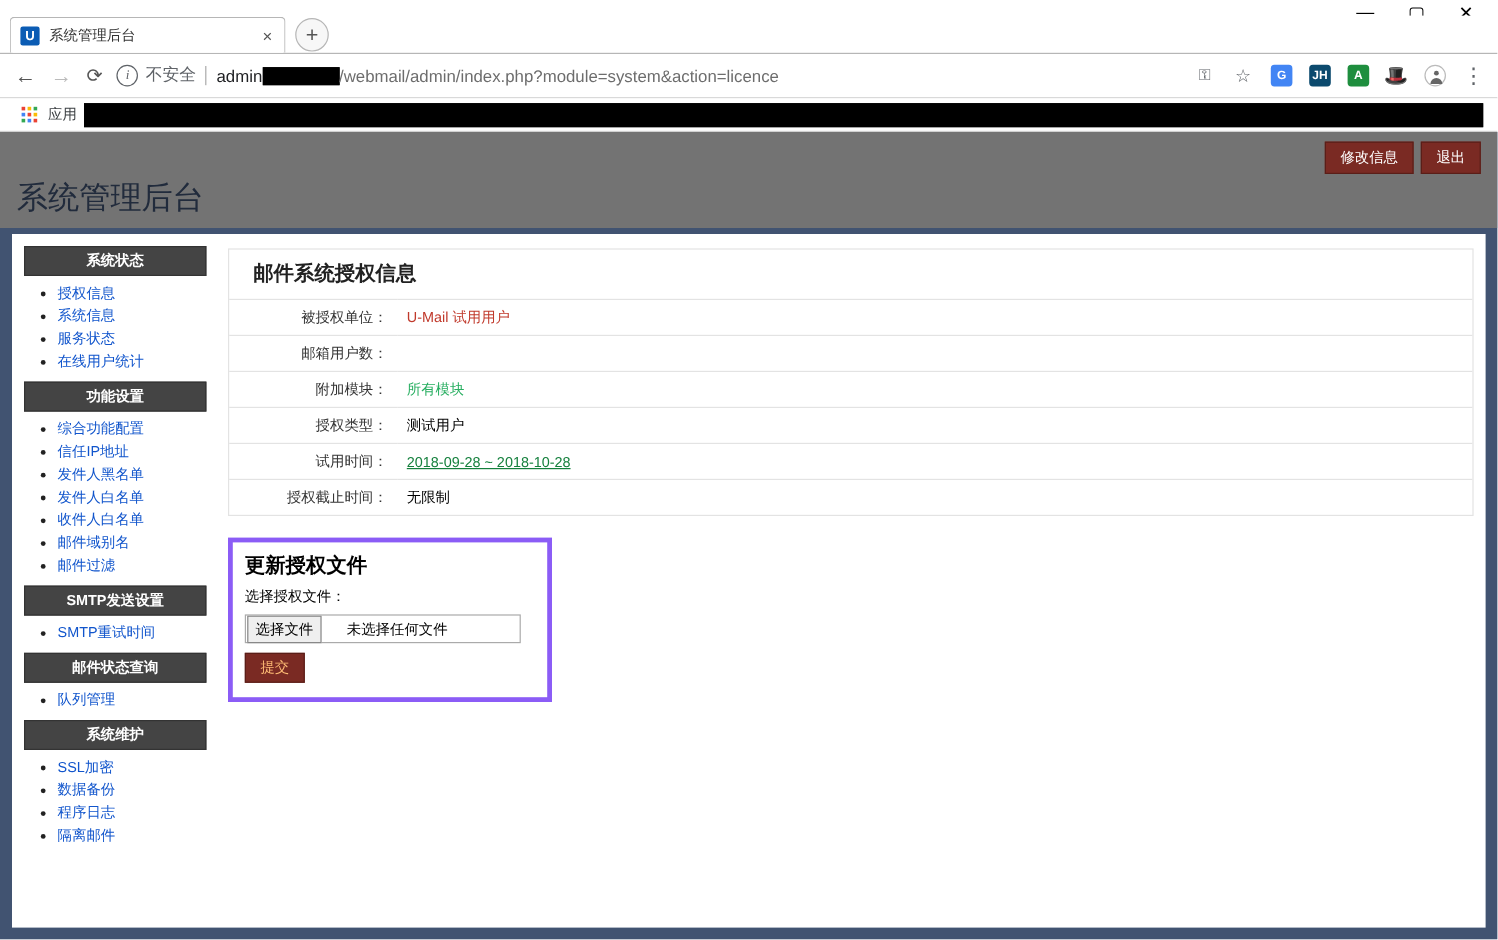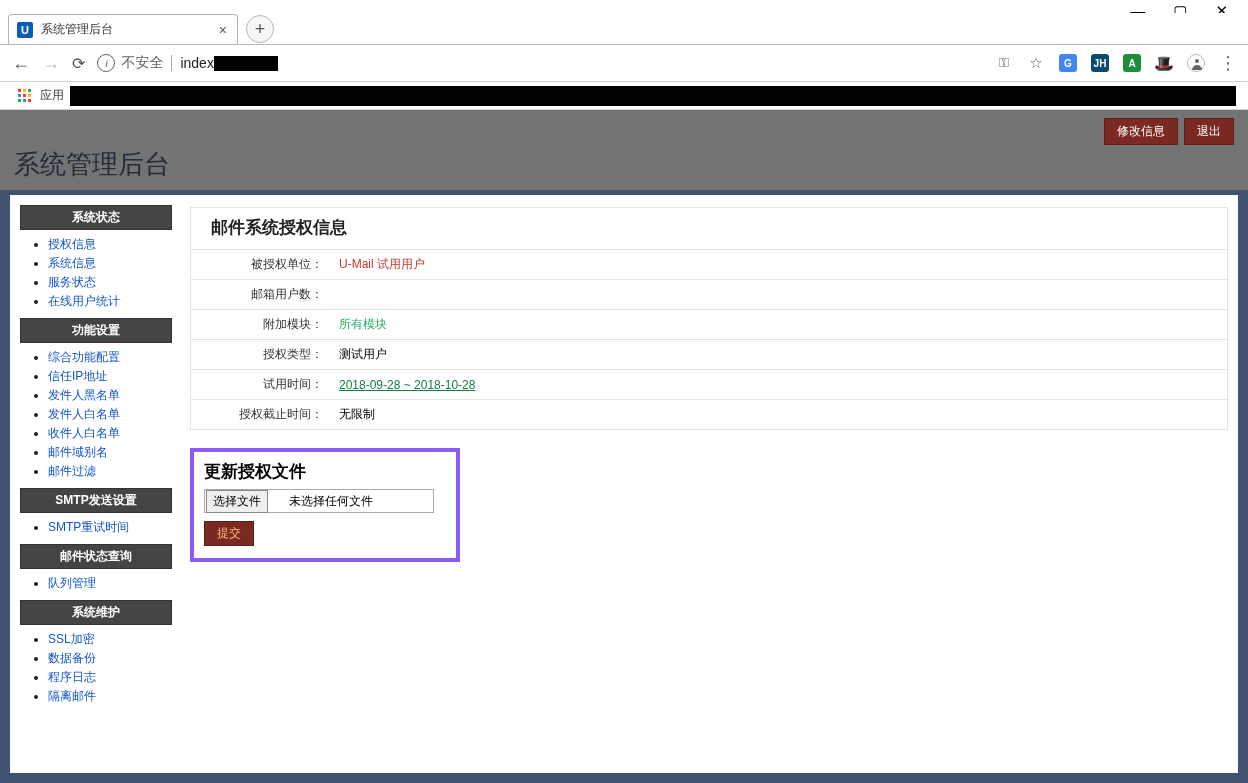--- a/index.html
+++ b/index.html
@@ -120,22 +120,23 @@
   </div>
 
   <div class="toolbar">
     <span class="nav-arrow">←</span>
     <span class="nav-arrow disabled">→</span>
     <span class="reload">⟳</span>
     <div class="omnibox">
       <span class="info">i</span>
       <span class="insecure">不安全</span>
       <span class="sep-pipe"></span>
-      <span class="url-host">index</span>
+      <span class="url-host">admin</span>
         <span class="url-censor"></span>
+        <span class="url-path">/webmail/admin/index.php?module=system&amp;action=licence</span>
     </div>
     <div class="right-icons">
       <span class="ri key">⚿</span>
       <span class="ri star">☆</span>
       <span class="ri badge blue">G</span>
       <span class="ri badge orange">JH</span>
       <span class="ri badge green">A</span>
       <span class="ri man">🎩</span>
       <span class="ri avatar"></span>
       <span class="kebab">⋮</span>
@@ -238,20 +239,21 @@
                 <tr>
                   <td>授权截止时间：</td>
                   <td>无限制</td>
                 </tr>
               </tbody>
           </table>
         </section>
 
         <section class="update-panel">
           <div class="update-title">更新授权文件</div>
+          <div class="update-label">选择授权文件：</div>
           <div class="file-row">
             <button class="file-btn">选择文件</button>
             <span class="file-placeholder">未选择任何文件</span>
           </div>
           <button class="submit-btn">提交</button>
         </section>
 
       </main>
 
     </div>

